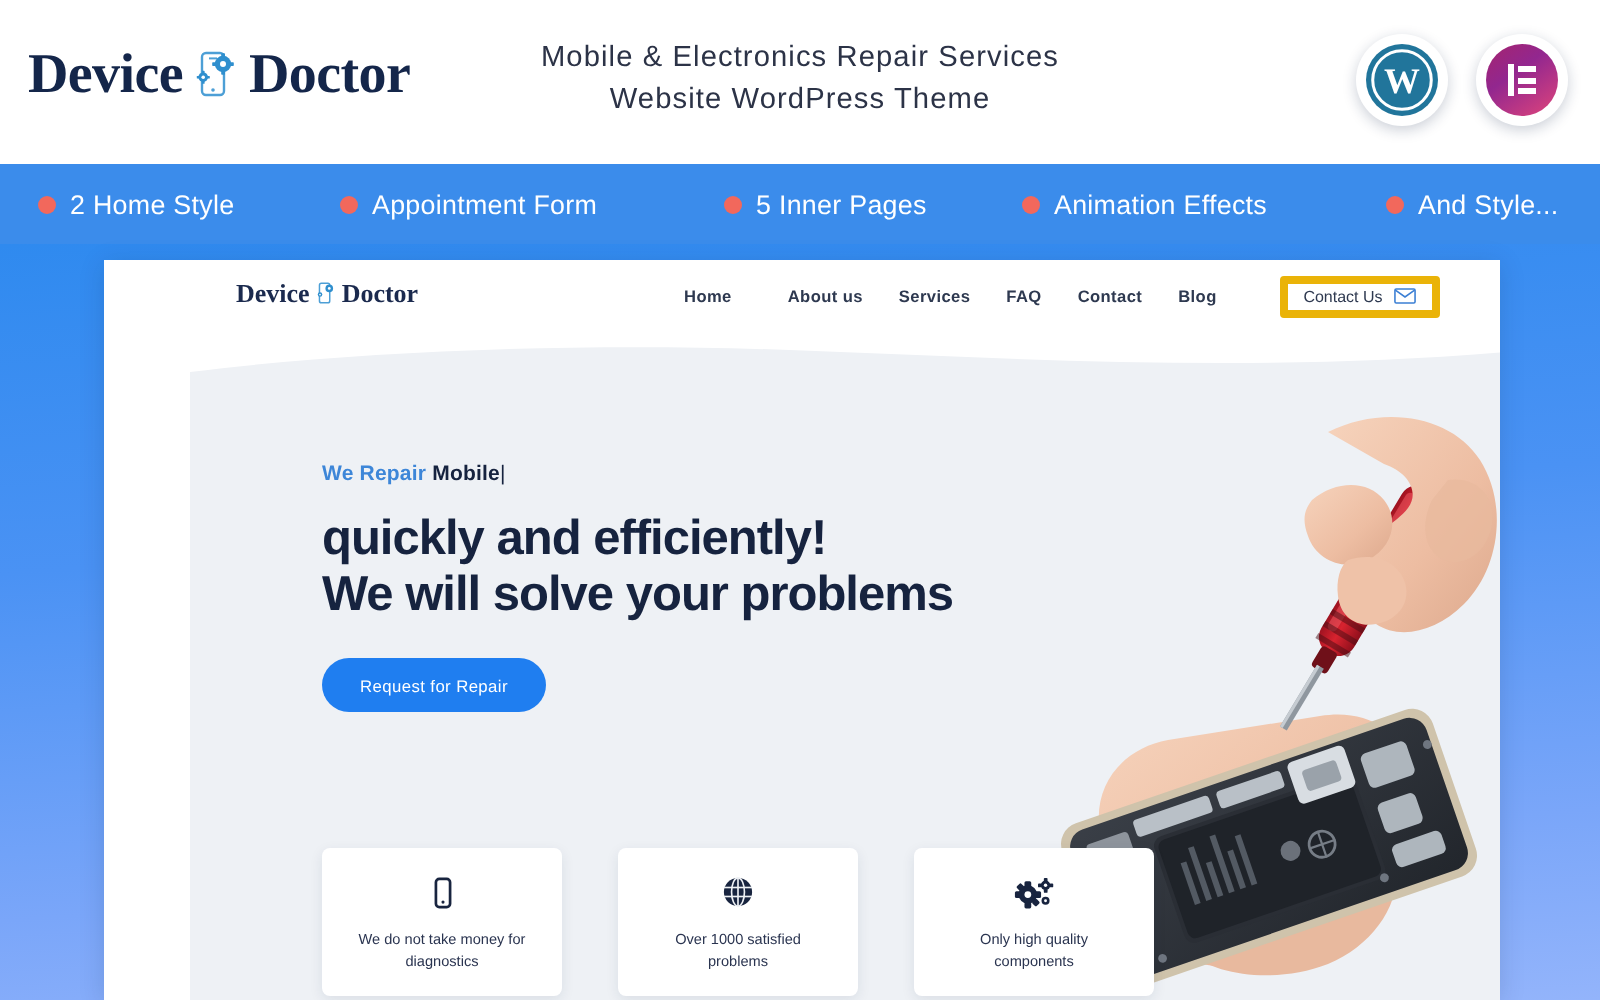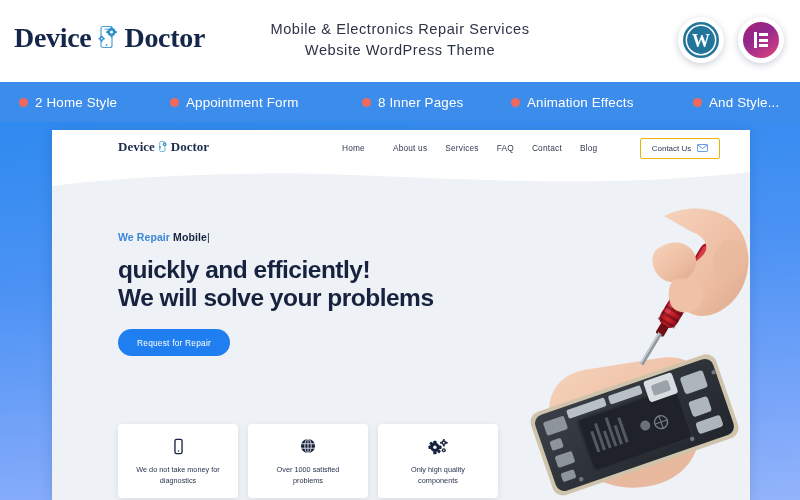--- a/index.html
+++ b/index.html
@@ -113,42 +113,43 @@
     font-family: "Liberation Serif", serif;
     font-size: 13px; font-weight: 700; color: #1b2a4e;
   }
   .site-logo .brand-mark { width: 14px; height: 14px; margin: 0 1px; }
   .site-menu {
     position: absolute; left: 290px; top: 13px;
     display: flex; align-items: center; gap: 18px;
   }
   .site-menu a {
     font-size: 8.3px; color: #2e3950; text-decoration: none;
-    letter-spacing: 0.2px; display:flex; align-items:center; gap:4px;
+    letter-spacing: 0.2px; display:flex; align-items:center; gap:4px;font-weight:bold;
   }
   .chev {
     width:0;height:0;border-left:3px solid transparent;border-right:3px solid transparent;
     border-top:3.4px solid #6a7governs;
     border-top-color:#6a7285;
     display:inline-block;
   }
   .contact-btn {
     position: absolute; right: 30px; top: 8px;
     width: 80px; height: 21px;
-    border: 1px solid #eab308; border-radius: 2px;
+    border: 4px solid #eab308; border-radius: 2px;
     display: flex; align-items: center; justify-content: center; gap: 6px;
     font-size: 8px; color: #2e3950; background:#fff;
   }
 
   
   .hero {
     position: relative;
     height: 332px;
     background: #eef1f5;
     overflow: hidden;
+    margin-left: 43px;
   }
   .hero-wave {
     position: absolute; top: -2px; left: 0; width: 698px; height: 34px;
     z-index: 2;
   }
   .hero-content {
     position: absolute; left: 66px; top: 62px; width: 330px; z-index: 3;
   }
   .eyebrow { font-size: 10.5px; line-height: 14px; margin-bottom: 12px; letter-spacing: 0.1px; }
   .eyebrow .we { color: #3d86d8; font-weight: 600; }
@@ -171,21 +172,21 @@
   }
 
   .hero-photo {
     position: absolute; right: -6px; top: 38px;
     width: 268px; height: 294px; z-index: 1;
   }
 
   
   .cards {
     position: absolute; left: 66px; bottom: 2px;
-    display: flex; gap: 10px; z-index: 4;
+    display: flex; gap: 28px; z-index: 4;
   }
   .card {
     width: 120px; height: 74px; background: #fff; border-radius: 4px;
     box-shadow: 0 2px 7px rgba(22,40,78,0.09);
     display:flex; flex-direction:column; align-items:center; justify-content:center;
     padding: 8px 7px 9px;
   }
   .card-ic { height: 22px; display:flex; align-items:center; justify-content:center; margin-bottom: 7px; }
   .card-txt { font-size: 7.3px; line-height: 11px; color: #2a3450; text-align:center; }
   .card-txt span { display:block; }
@@ -262,21 +263,21 @@
     <div class="feat f1">
       <span class="feat-dot"></span>
       <span>2 Home Style</span>
     </div>
     <div class="feat f2">
       <span class="feat-dot"></span>
       <span>Appointment Form</span>
     </div>
     <div class="feat f3">
       <span class="feat-dot"></span>
-      <span>8 Inner Pages</span>
+      <span>5 Inner Pages</span>
     </div>
     <div class="feat f4">
       <span class="feat-dot"></span>
       <span>Animation Effects</span>
     </div>
     <div class="feat f5">
       <span class="feat-dot"></span>
       <span>And Style...</span>
     </div>
   </div>

